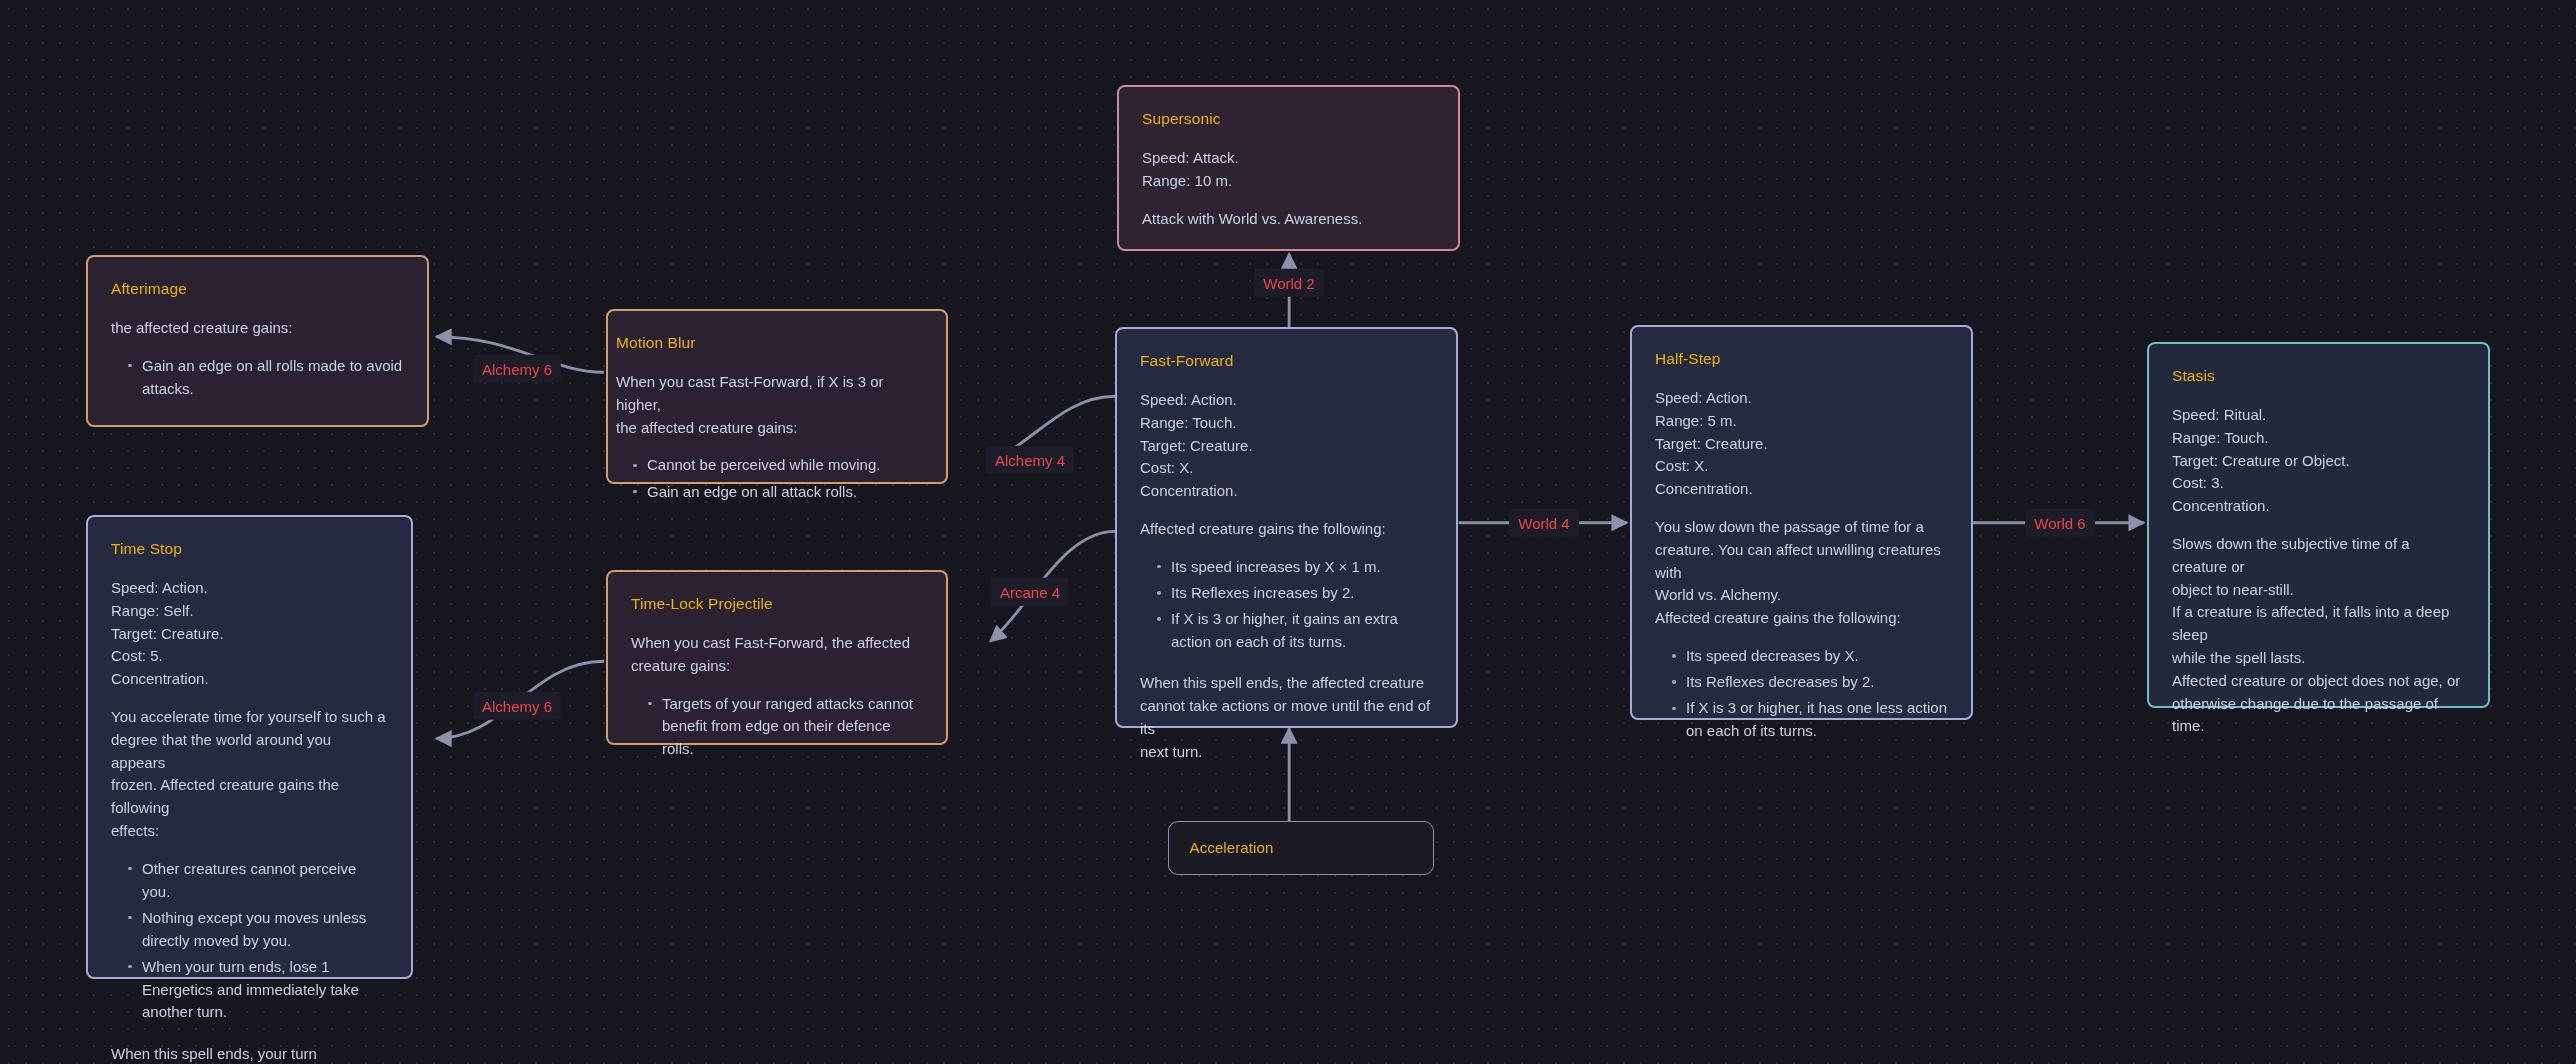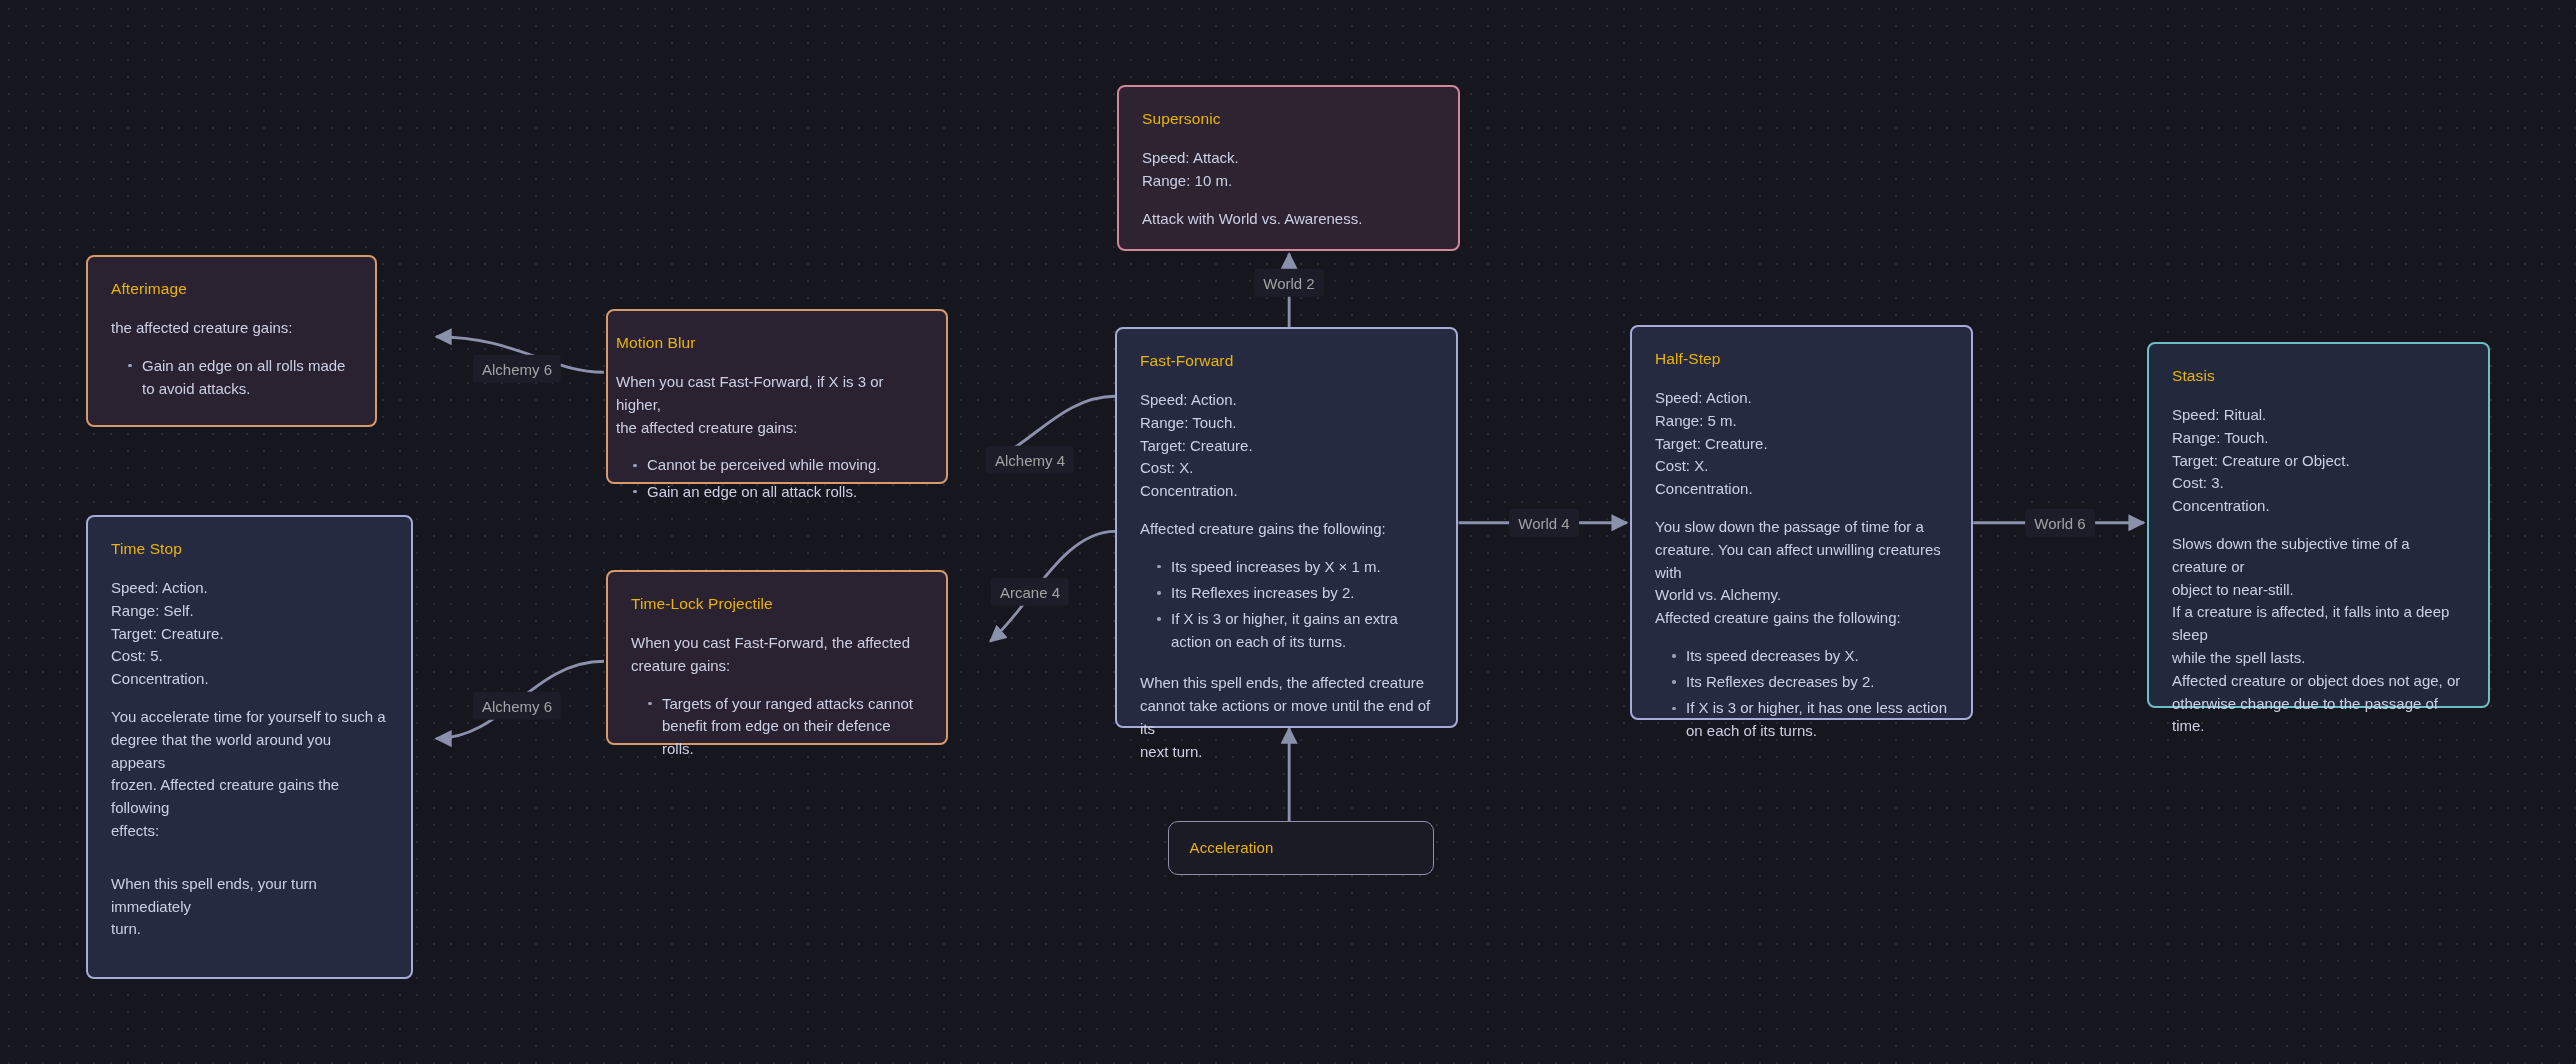--- a/index.html
+++ b/index.html
@@ -83,21 +83,21 @@
   .node.theme-plain .title {
     margin: 0 0 0 20.6px;
     font-size: 15px;
   }
 
   
   .edge-label {
     position: absolute;
     transform: translate(-50%, -50%);
     background: #1d1d2a;
-    color: #a3a3a3;
+    color: #ef4444;
     font-size: 15px;
     padding: 5.7px 9.2px;
     border-radius: 4px;
     white-space: nowrap;
     font-family: "Liberation Sans", sans-serif;
   }
 </style>
 </head>
 <body>
 
@@ -122,21 +122,21 @@
       <path d="M 1948 692 C 1855 692 1800 780 1735 800"></path>
 
       <path d="M 1948 928 C 1855 928 1800 1060 1730 1120"></path>
 
       <path d="M 1055 650 C 960 650 900 588 762 588"></path>
 
       <path d="M 1055 1155 C 930 1155 880 1290 762 1290"></path>
     </g>
   </svg>
 
-  <div class="node theme-orange" style="left:86px; top:255px; width:291px; height:172px;">
+  <div class="node theme-orange" style="left:86px; top:255px; width:343px; height:172px;">
     <div class="title">Afterimage</div>
     <p>the affected creature gains:</p>
     <div class="gap"></div>
     <ul>
       <li>Gain an edge on all rolls made to avoid attacks.</li>
     </ul>
   </div>
 
   <div class="node theme-orange" style="left:606px; top:309px; width:342px; height:175px;padding-left:8px;">
     <div class="title">Motion Blur</div>
@@ -155,20 +155,25 @@
     <p>Range: Self.</p>
     <p>Target: Creature.</p>
     <p>Cost: 5.</p>
     <p>Concentration.</p>
     <div class="gap"></div>
     <p>You accelerate time for yourself to such a</p>
     <p>degree that the world around you appears</p>
     <p>frozen. Affected creature gains the following</p>
     <p>effects:</p>
     <div class="gap"></div>
+    <ul>
+      <li>Other creatures cannot perceive you.</li>
+      <li>Nothing except you moves unless directly moved by you.</li>
+      <li>When your turn ends, lose 1 Energetics and immediately take another turn.</li>
+    </ul>
     <div class="gap"></div>
     <p>When this spell ends, your turn immediately</p>
     <p>turn.</p>
   </div>
 
   <div class="node theme-orange" style="left:606px; top:570px; width:342px; height:175px;">
     <div class="title">Time-Lock Projectile</div>
     <p>When you cast Fast-Forward, the affected</p>
     <p>creature gains:</p>
     <div class="gap"></div>

